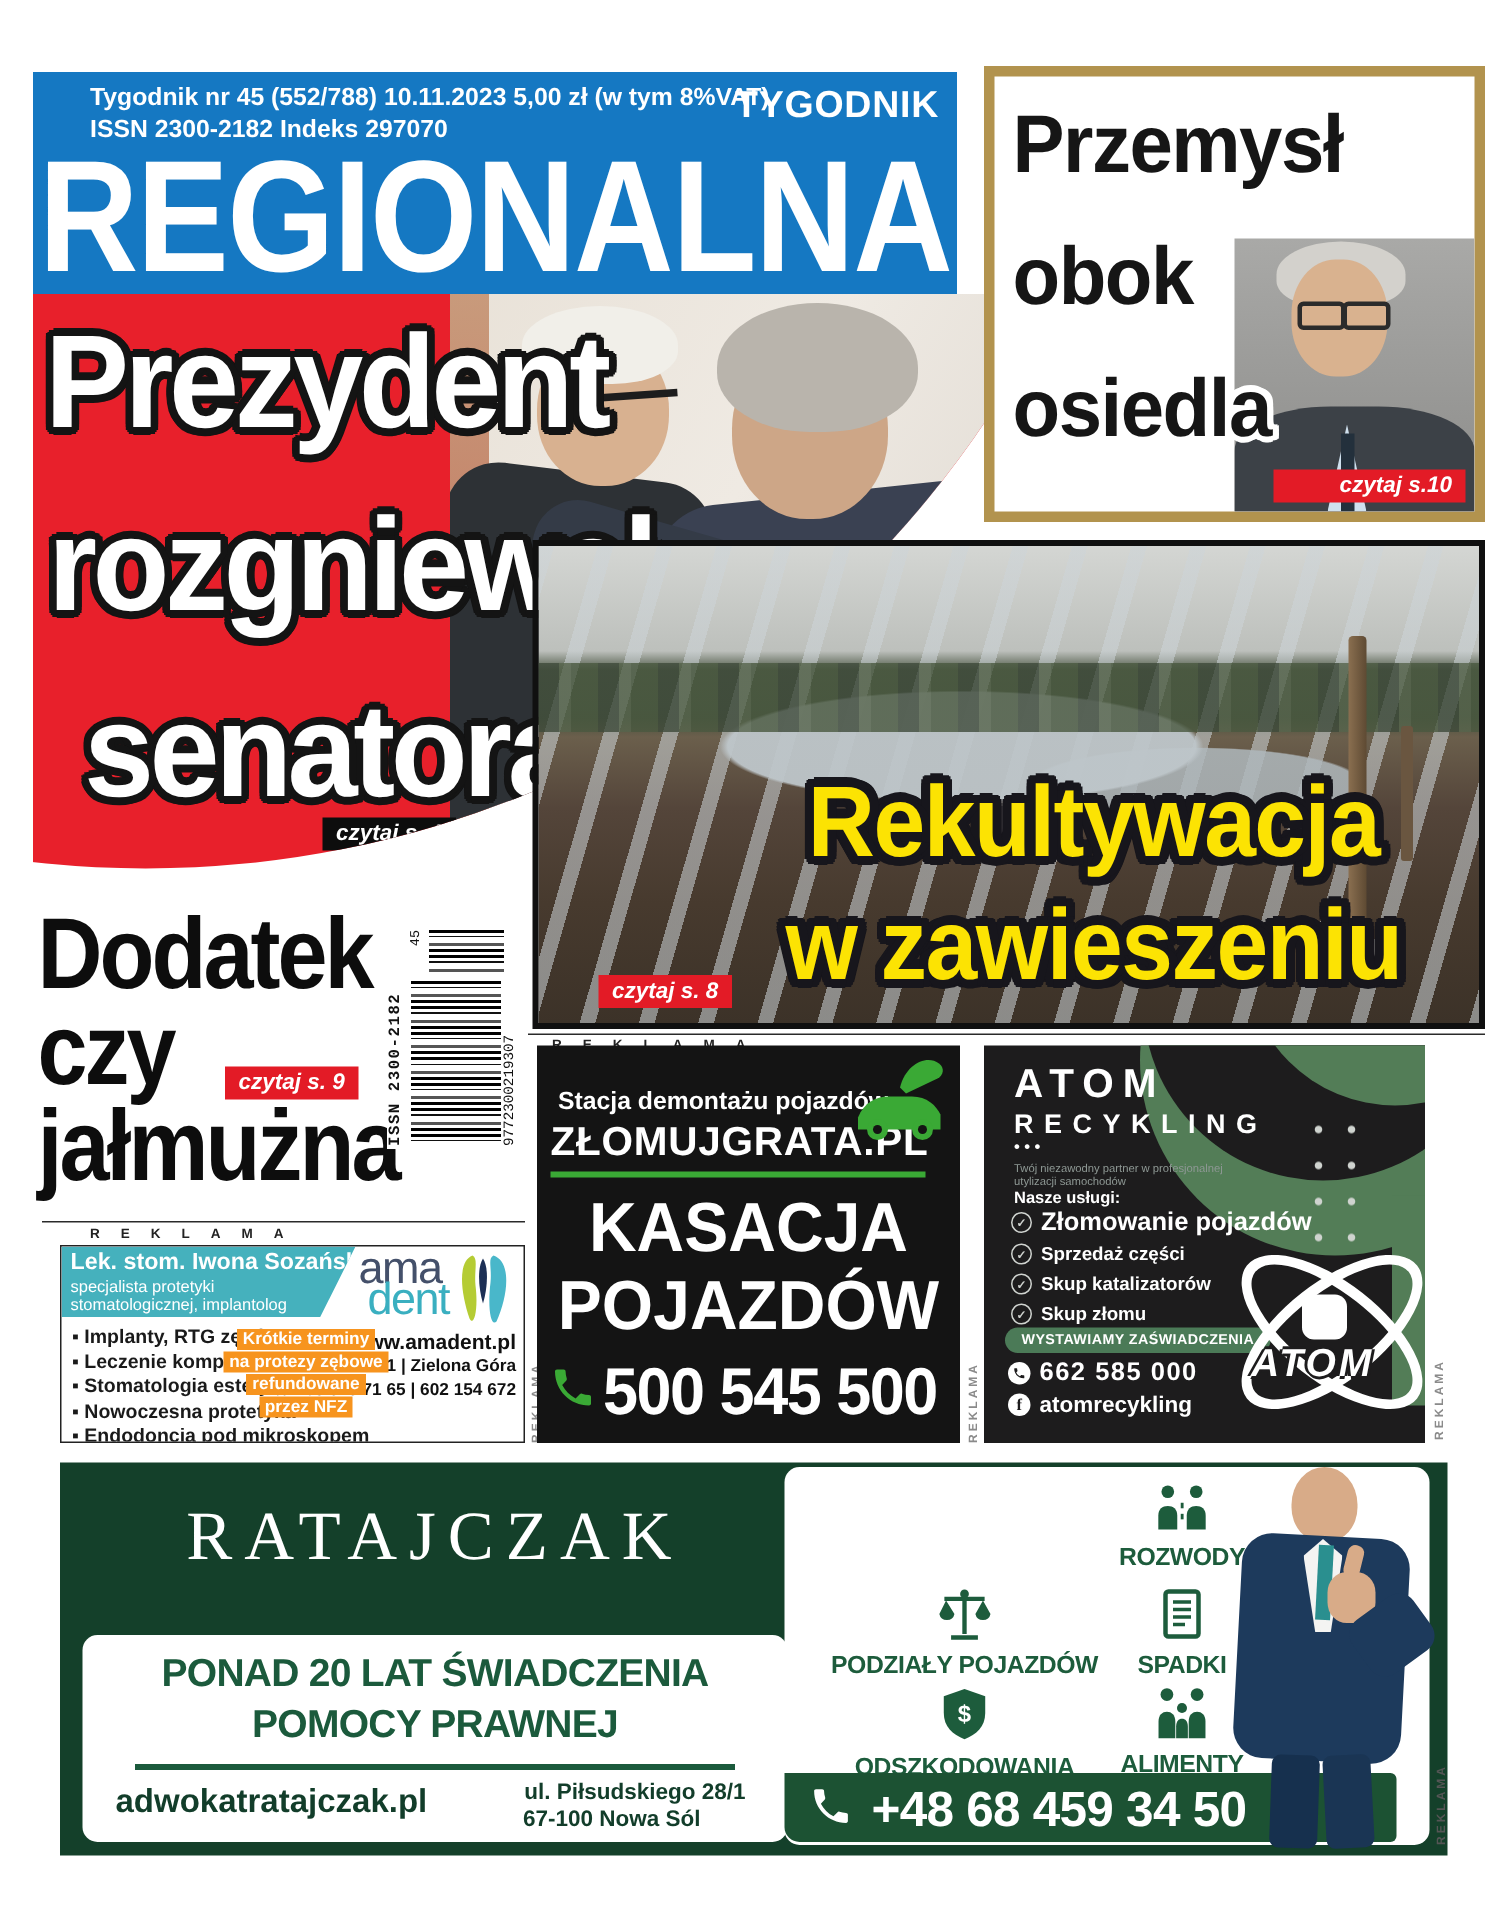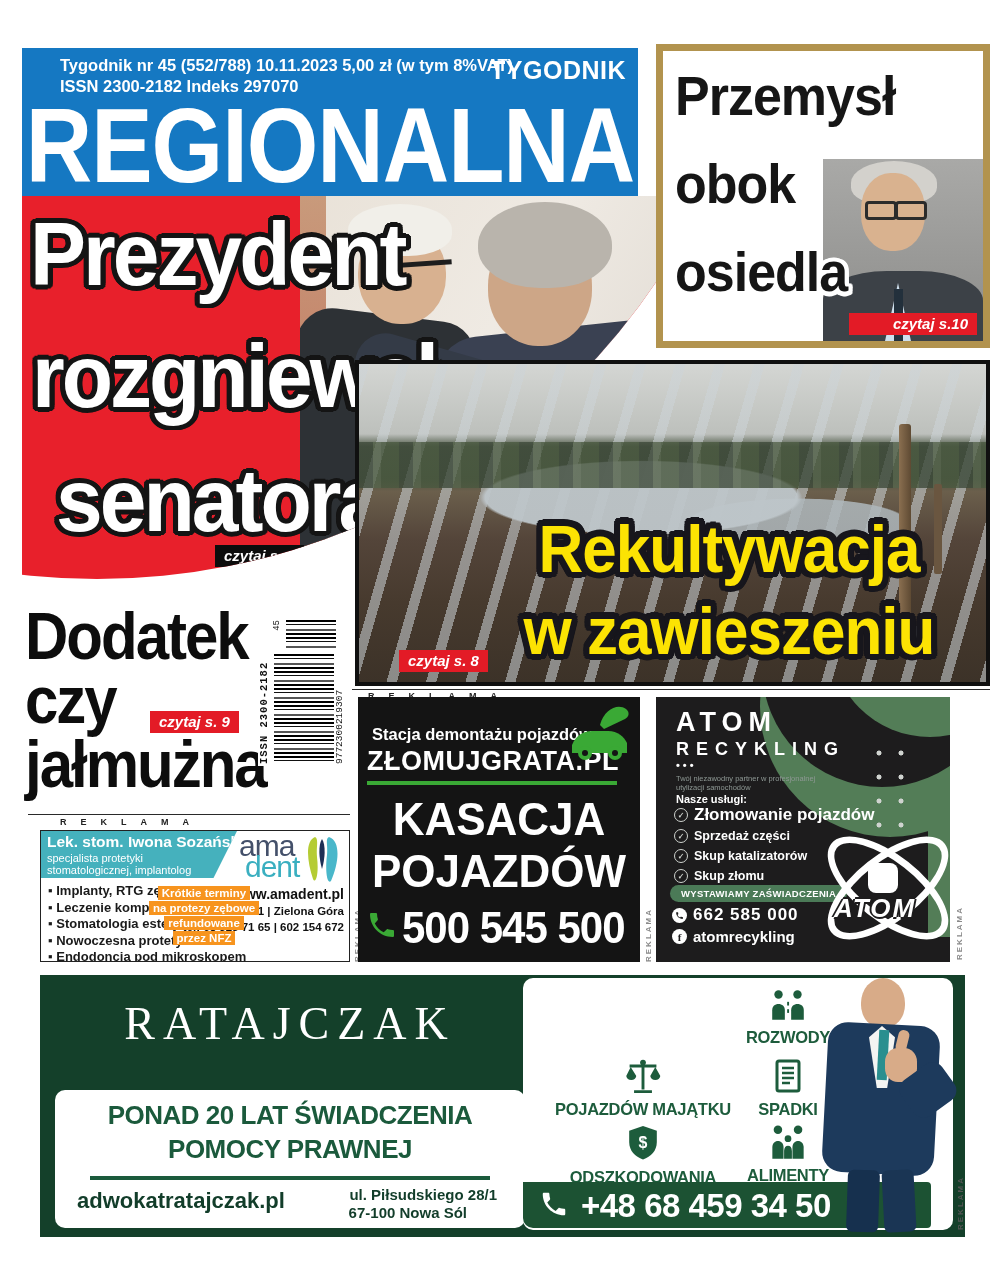--- a/index.html
+++ b/index.html
@@ -259,21 +259,21 @@
         <span><svg width="38" height="36" viewBox="0 0 34 32">
           <g stroke="#1d5c3c" stroke-width="2.6" fill="none">
                 <path d="M17 3v25M9 30h16M5 7h24"></path>
               </g>
           <g fill="#1d5c3c">
                 <path d="M6 8 2 16h9zM2 16a4.6 4.6 0 0 0 9 0z"></path>
                 <path d="M28 8l-4.5 8h9zM23.5 16a4.6 4.6 0 0 0 9 0z"></path>
                 <circle cx="17" cy="4" r="2.6"></circle>
               </g>
         </svg></span>
-        <div class="lbl">POJAZDÓW MAJĄTKU</div>
+        <div class="lbl">PODZIAŁY POJAZDÓW</div>
       </div>
       <div class="rata-cell" style="left:190px;top:80px;width:150px;">
         <span><svg width="30" height="36" viewBox="0 0 30 34">
           <rect x="4" y="2" width="22" height="30" rx="2" fill="none" stroke="#1d5c3c" stroke-width="3"></rect>
           <path d="M9 9h12M9 14h12M9 19h12M9 24h8" stroke="#1d5c3c" stroke-width="2.4" fill="none"></path>
         </svg></span>
         <div class="lbl">SPADKI</div>
       </div>
       <div class="rata-cell" style="left:25px;top:146px;width:190px;">
         <span><svg width="34" height="38" viewBox="0 0 32 34">

